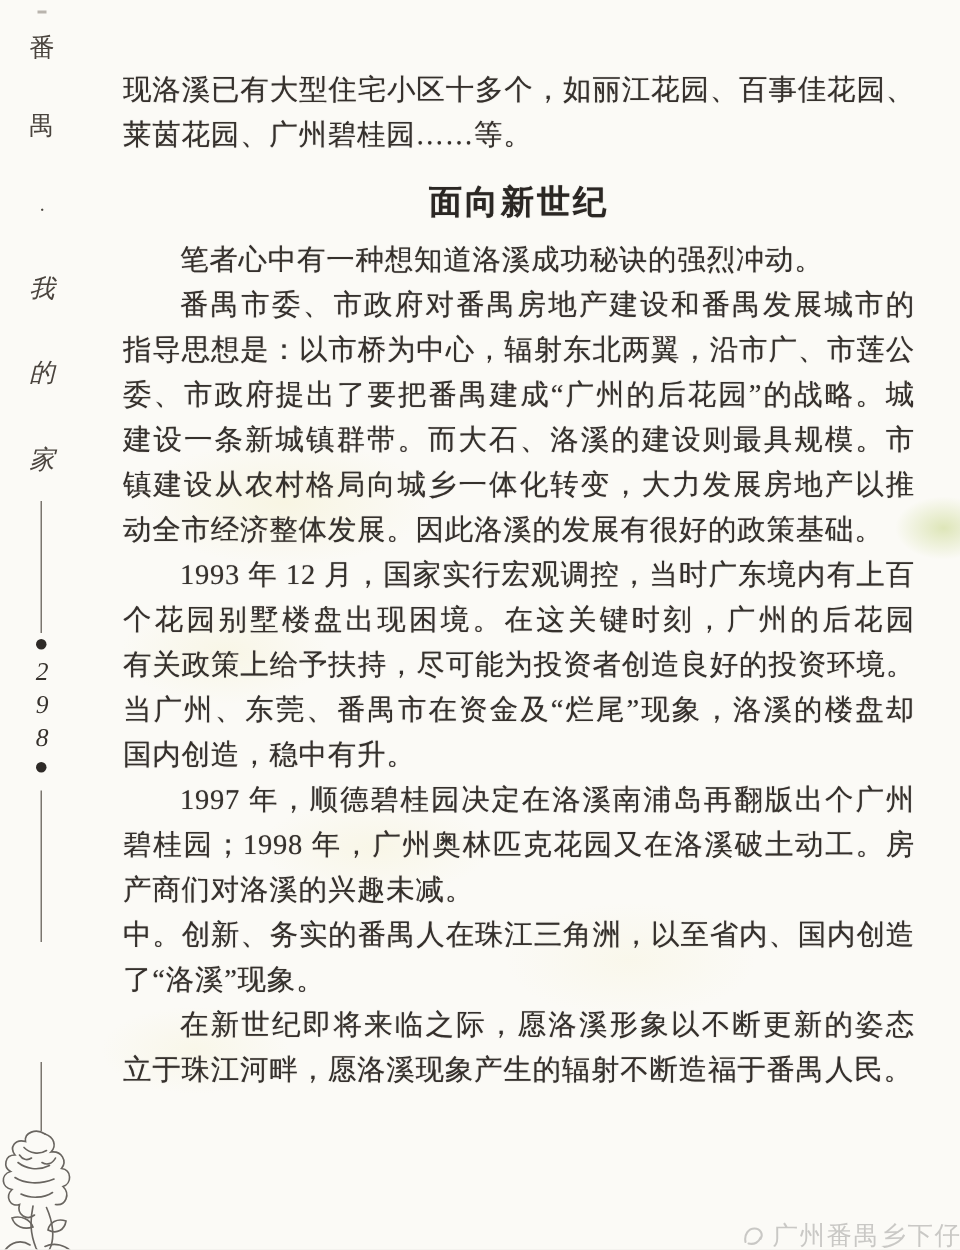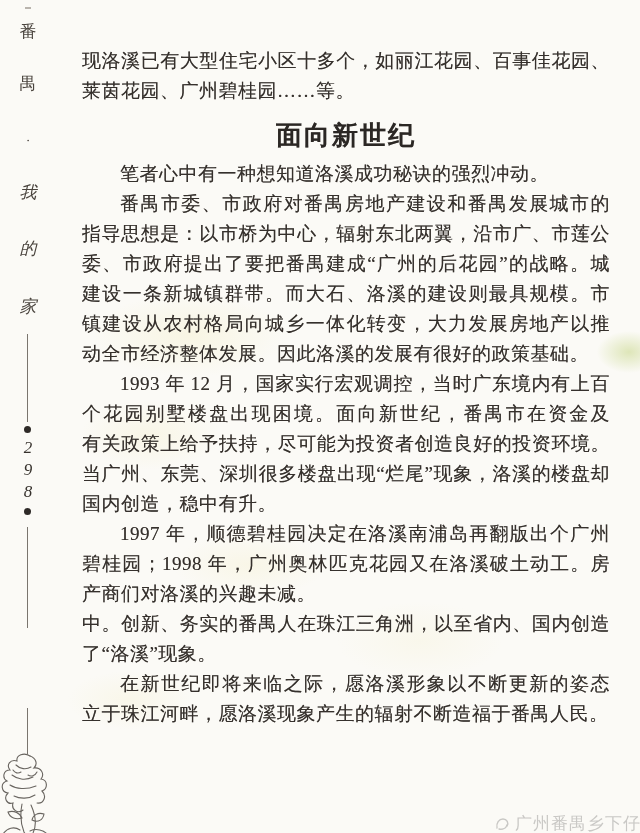--- a/index.html
+++ b/index.html
@@ -60,21 +60,21 @@
   .block-a { position: absolute; top: 46px; left: 0; width: 528px; }
   .block-b { position: absolute; top: 159px; left: 0; width: 528px; }
   .line { height: 30px; line-height: 30px; overflow: hidden; }
   .just { text-align: justify; text-align-last: justify; }
   .end  { text-align: center; text-align-last: left; }
   .indent { text-indent: 38px; }
   .heading {
     position: absolute; top: 120px; left: 0; width: 528px;
     margin: 0; height: 30px; line-height: 30px;
     font-family: "Liberation Sans", "DejaVu Sans", sans-serif;
-    font-size: 26px; font-weight: 700; letter-spacing: 2px;
+    font-size: 22px; font-weight: 700; letter-spacing: 2px;
     text-align: center; color: #2b2724;
   }
 
   
   .watermark {
     position: absolute; left: 494px; top: 812px;
     display: flex; align-items: center; gap: 5px;
     color: #c4c3c0; font-size: 17px; letter-spacing: 1px;
     font-family: "Liberation Sans", "DejaVu Sans", sans-serif;
     opacity: .9; white-space: nowrap;
@@ -129,23 +129,23 @@
 
     <div class="block-b">
       <div class="line indent end">笔者心中有一种想知道洛溪成功秘诀的强烈冲动。</div>
       <div class="line indent just">番禺市委、市政府对番禺房地产建设和番禺发展城市的</div>
       <div class="line just">指导思想是：以市桥为中心，辐射东北两翼，沿市广、市莲公路</div>
       <div class="line just">委、市政府提出了要把番禺建成“广州的后花园”的战略。城</div>
       <div class="line just">建设一条新城镇群带。而大石、洛溪的建设则最具规模。市</div>
       <div class="line just">镇建设从农村格局向城乡一体化转变，大力发展房地产以推</div>
       <div class="line end">动全市经济整体发展。因此洛溪的发展有很好的政策基础。</div>
       <div class="line indent just">1993 年 12 月，国家实行宏观调控，当时广东境内有上百</div>
-      <div class="line just">个花园别墅楼盘出现困境。面向新世纪，番禺市在资金及</div>
+      <div class="line just">个花园别墅楼盘出现困境。在这关键时刻，广州的后花园</div>
       <div class="line just">有关政策上给予扶持，尽可能为投资者创造良好的投资环境。</div>
-      <div class="line just">当广州、东莞、深圳很多楼盘出现“烂尾”现象，洛溪的楼盘却</div>
+      <div class="line just">当广州、东莞、番禺市在资金及“烂尾”现象，洛溪的楼盘却</div>
       <div class="line end">国内创造，稳中有升。</div>
       <div class="line indent just">1997 年，顺德碧桂园决定在洛溪南浦岛再翻版出个广州</div>
       <div class="line just">碧桂园；1998 年，广州奥林匹克花园又在洛溪破土动工。房</div>
       <div class="line end">产商们对洛溪的兴趣未减。</div>
       <div class="line just">中。创新、务实的番禺人在珠江三角洲，以至省内、国内创造</div>
       <div class="line end">了“洛溪”现象。</div>
       <div class="line indent just">在新世纪即将来临之际，愿洛溪形象以不断更新的姿态</div>
       <div class="line end">立于珠江河畔，愿洛溪现象产生的辐射不断造福于番禺人民。</div>
     </div>
   </main>

